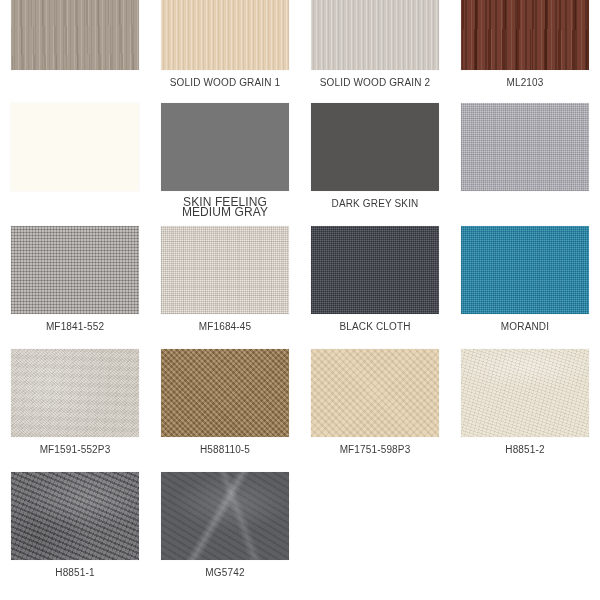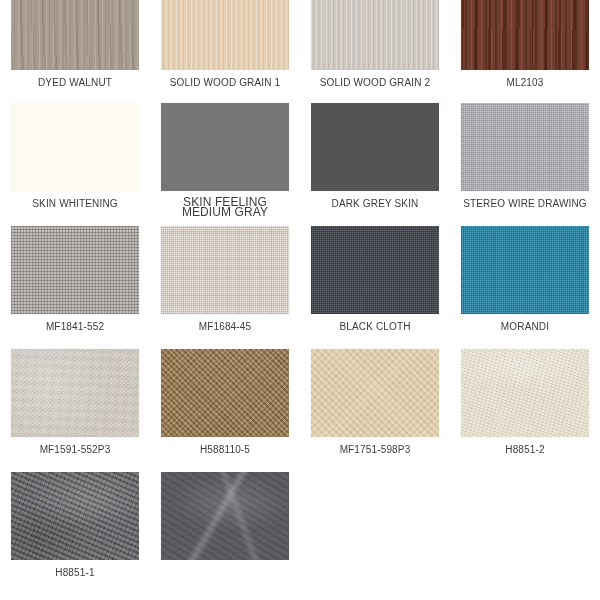--- a/index.html
+++ b/index.html
@@ -179,50 +179,47 @@
       radial-gradient(ellipse 80% 35% at 50% 20%, rgba(255,255,255,0.30), transparent 70%);
   }
 </style>
 </head>
 <body>
 
 <div class="sheet">
   <div class="grid" id="grid">
       <div class="cell">
         <div class="swatch tex-wood" style="background-color: rgb(164, 152, 138); height: 70px; margin-top: 20px;"></div>
-        <div class="caption">DYED WALNUT</div>
       </div>
       <div class="cell">
         <div class="swatch tex-wood-fine" style="background-color: rgb(230, 208, 179); height: 70px; margin-top: 20px;"></div>
         <div class="caption">SOLID WOOD GRAIN 1</div>
       </div>
       <div class="cell">
         <div class="swatch tex-wood-fine" style="background-color: rgb(207, 201, 194); height: 70px; margin-top: 20px;"></div>
         <div class="caption">SOLID WOOD GRAIN 2</div>
       </div>
       <div class="cell">
         <div class="swatch tex-wood-dark" style="background-color: rgb(107, 49, 34); height: 70px; margin-top: 20px;"></div>
         <div class="caption">ML2103</div>
       </div>
       <div class="cell">
         <div class="swatch tex-solid" style="background-color: rgb(253, 250, 242);"></div>
-        <div class="caption">SKIN WHITENING</div>
       </div>
       <div class="cell">
         <div class="swatch tex-solid" style="background-color: rgb(118, 118, 118);"></div>
         <div class="caption small">SKIN FEELING
 MEDIUM GRAY</div>
       </div>
       <div class="cell">
         <div class="swatch tex-solid" style="background-color: rgb(85, 84, 82);"></div>
         <div class="caption">DARK GREY SKIN</div>
       </div>
       <div class="cell">
         <div class="swatch tex-linen" style="background-color: rgb(185, 184, 192);"></div>
-        <div class="caption">STEREO WIRE DRAWING</div>
       </div>
       <div class="cell">
         <div class="swatch tex-linen-coarse" style="background-color: rgb(169, 163, 160);"></div>
         <div class="caption">MF1841-552</div>
       </div>
       <div class="cell">
         <div class="swatch tex-linen" style="background-color: rgb(232, 225, 215);"></div>
         <div class="caption">MF1684-45</div>
       </div>
       <div class="cell">
@@ -248,15 +245,16 @@
       <div class="cell">
         <div class="swatch tex-sand" style="background-color: rgb(232, 224, 205);"></div>
         <div class="caption">H8851-2</div>
       </div>
       <div class="cell">
         <div class="swatch tex-slate" style="background-color: rgb(94, 94, 98);"></div>
         <div class="caption">H8851-1</div>
       </div>
       <div class="cell">
         <div class="swatch tex-slate-soft" style="background-color: rgb(86, 88, 92);"></div>
+        <div class="caption">MG5742</div>
       </div>
     </div>
 </div>
 
 </body></html>

